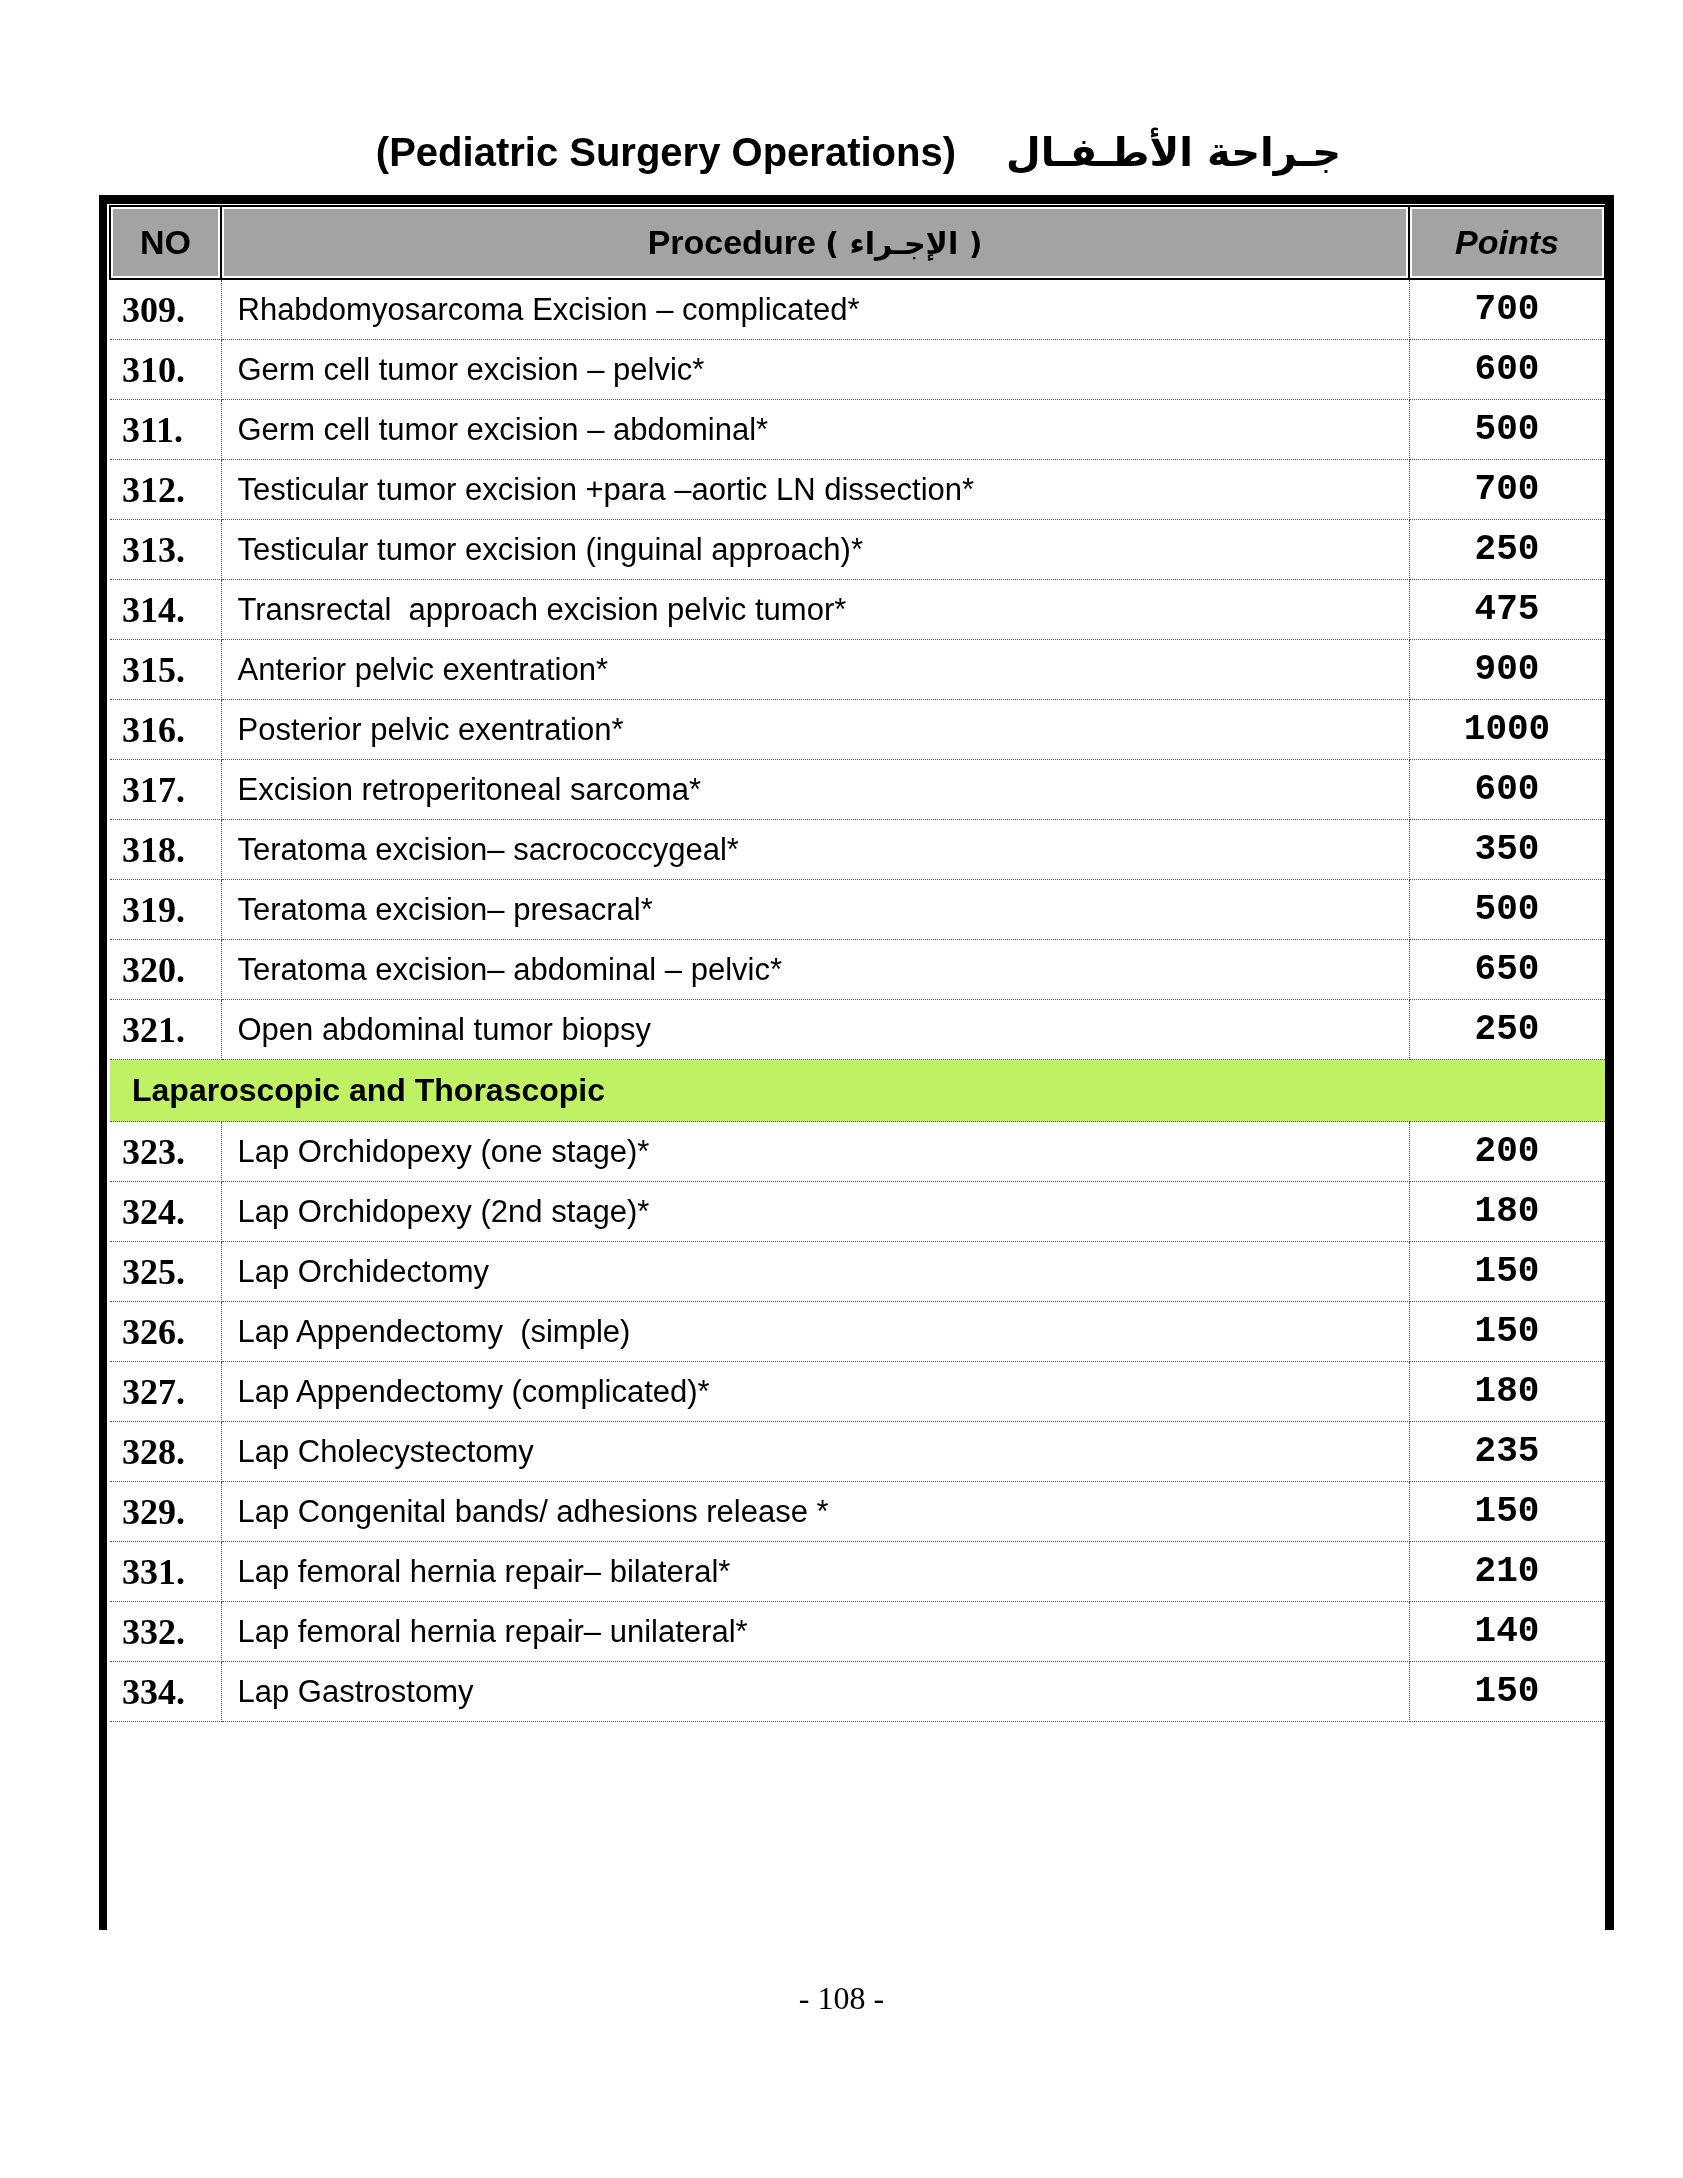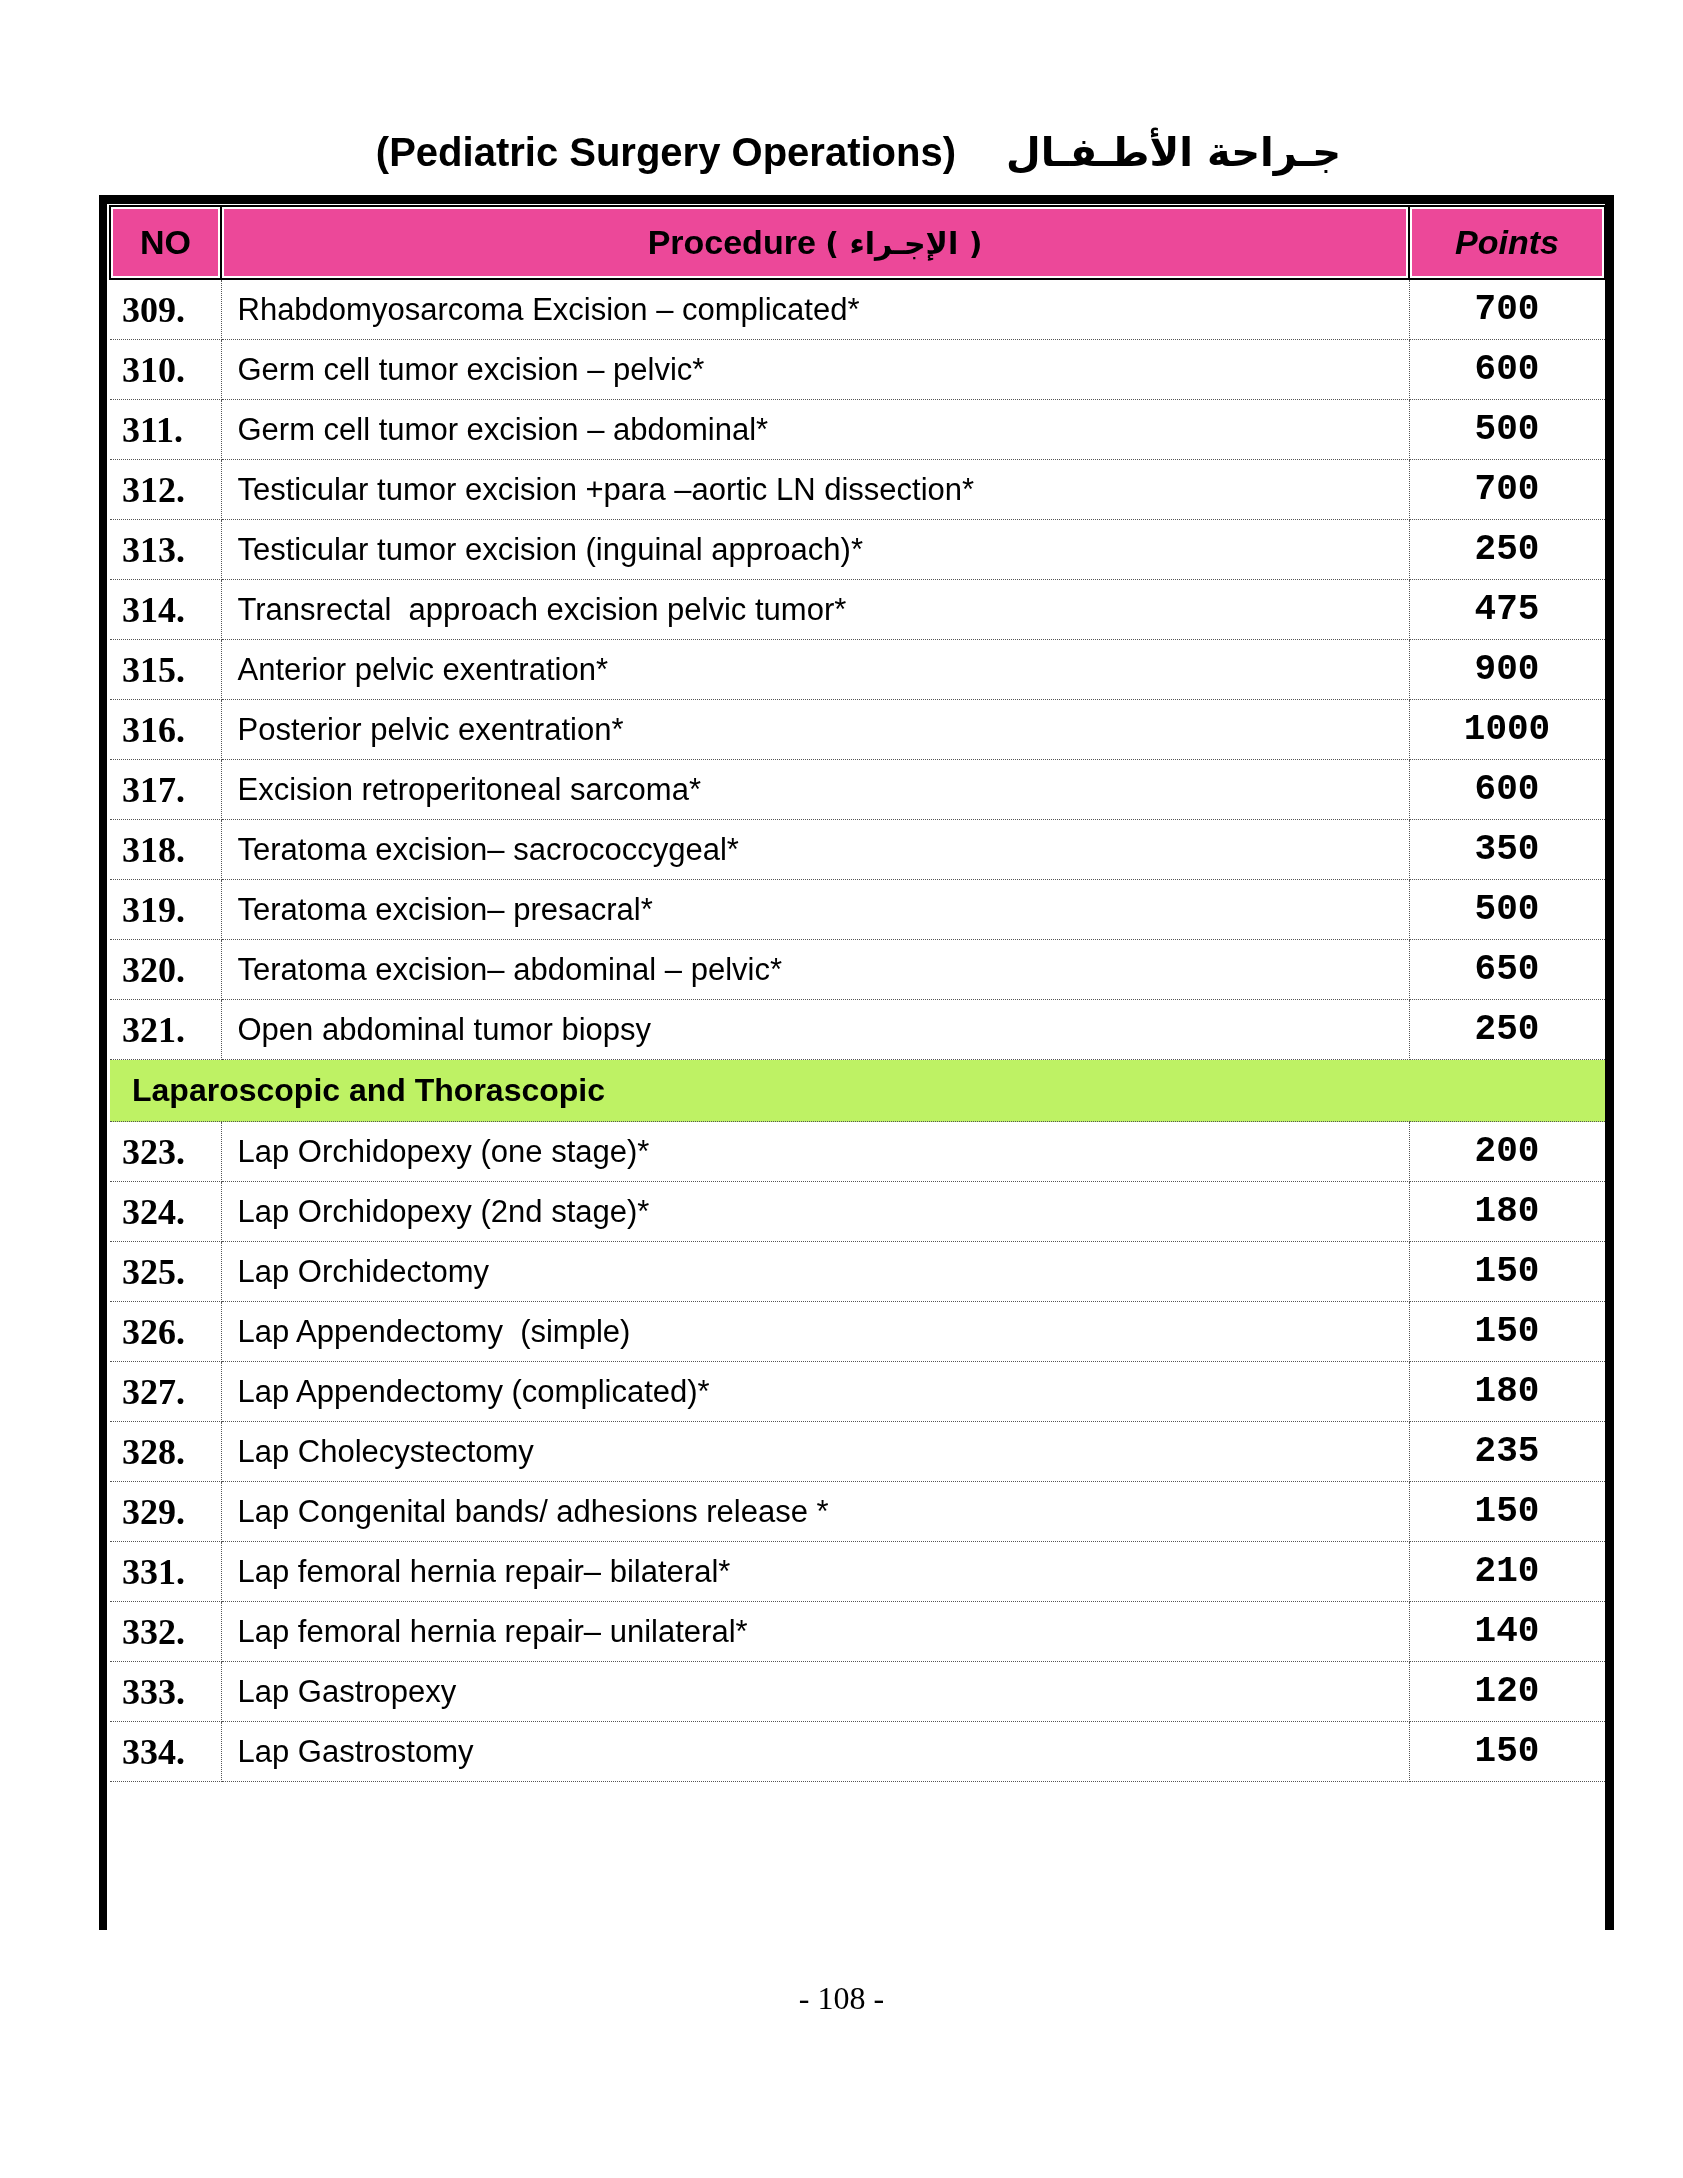--- a/index.html
+++ b/index.html
@@ -17,21 +17,21 @@
     box-sizing: border-box;
   }
   table.grid {
     position: absolute; left: 109px; top: 205px; width: 1495px;
     border-collapse: collapse; table-layout: fixed;
   }
   table.grid col.c-no { width: 111px; }
   table.grid col.c-proc { width: 1188px; }
   table.grid col.c-pts { width: 196px; }
   table.grid th {
-    height: 71px; background: #ec4899; border: 2px solid #000;
+    height: 71px; background: #a3a3a3; border: 2px solid #000;
     font-family: "Liberation Sans", sans-serif; font-weight: bold; font-size: 34px;
     vertical-align: middle; padding: 0;
     box-shadow: inset 0 0 0 2px #fff;
   }
   table.grid th.pts { font-style: italic; }
   table.grid th .ar { font-family: "DejaVu Sans", sans-serif; font-size: 30px; }
   table.grid td {
     height: 59px; padding: 0; border-bottom: 1px dotted #555;
     vertical-align: middle;
   }
@@ -189,25 +189,20 @@
         <td class="no">331.</td>
         <td class="proc">Lap femoral hernia repair– bilateral*</td>
         <td class="pts">210</td>
       </tr>
       <tr>
         <td class="no">332.</td>
         <td class="proc">Lap femoral hernia repair– unilateral*</td>
         <td class="pts">140</td>
       </tr>
       <tr>
-        <td class="no">333.</td>
-        <td class="proc">Lap Gastropexy</td>
-        <td class="pts">120</td>
-      </tr>
-      <tr>
         <td class="no">334.</td>
         <td class="proc">Lap Gastrostomy</td>
         <td class="pts">150</td>
       </tr>
     </tbody>
 </table>
 
 <div class="page-num">- 108 -</div>
 
 

